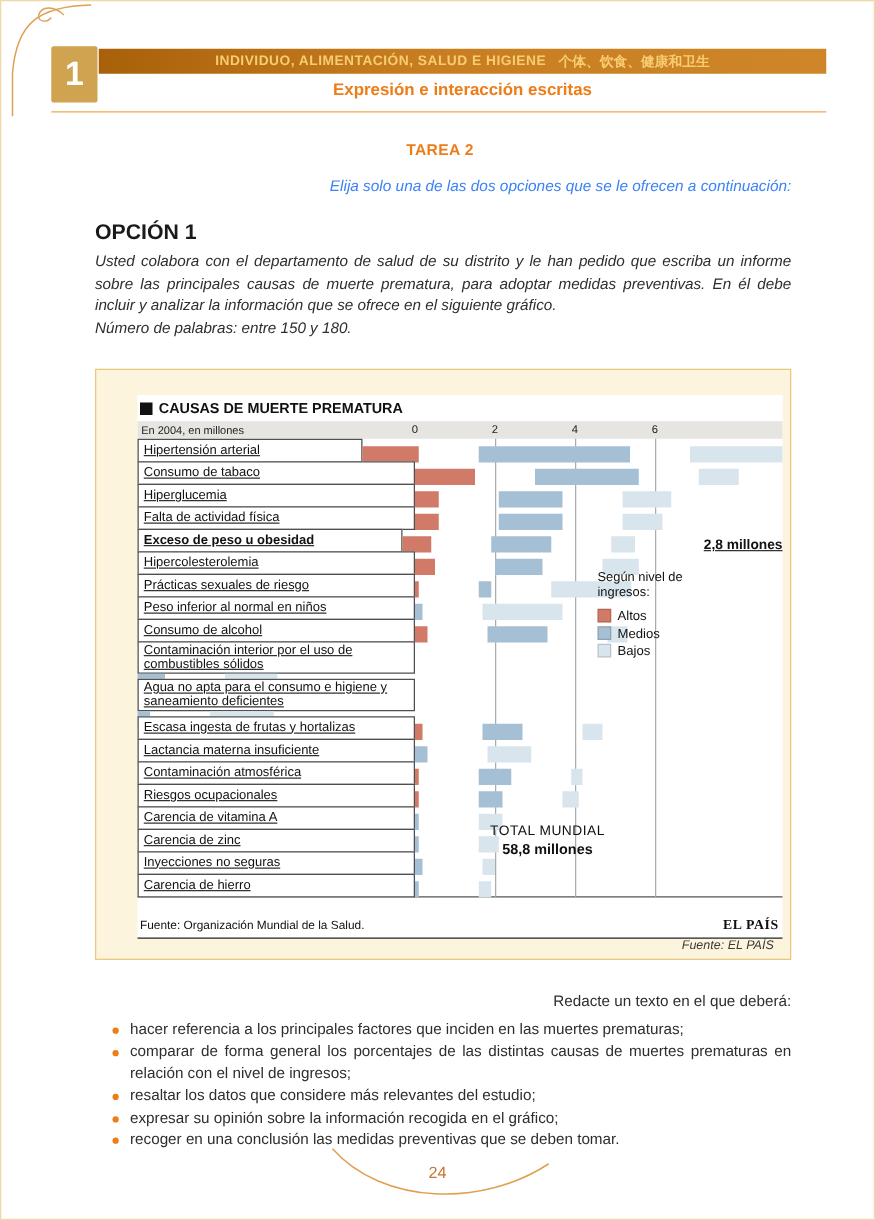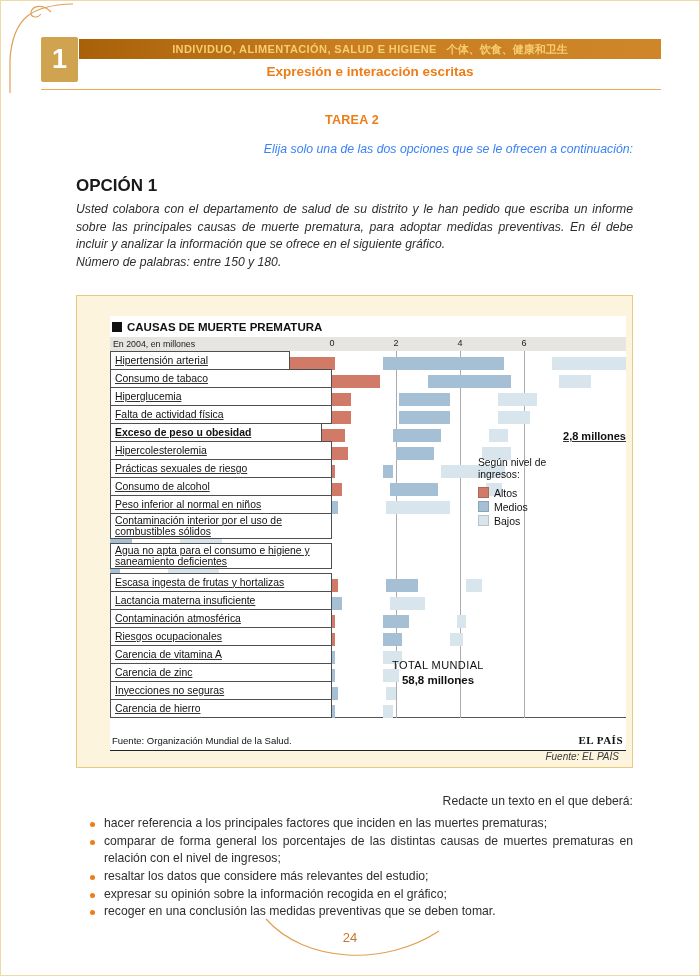--- a/index.html
+++ b/index.html
@@ -199,32 +199,32 @@
           </div>
           <div class="crow">
             <div class="clabel">Prácticas sexuales de riesgo</div>
             <div class="cbars">
               <div class="seg" style="width: 3.2px; background: rgb(208, 122, 103);"></div>
               <div class="seg" style="width: 9.6px; background: rgb(165, 192, 212);"></div>
               <div class="seg" style="width: 64px; background: rgb(217, 229, 237);"></div>
             </div>
           </div>
           <div class="crow">
+            <div class="clabel">Peso inferior al normal en niños</div>
+            <div class="cbars">
+              <div class="seg" style="width: 6.4px; background: rgb(165, 192, 212);"></div>
+              <div class="seg" style="width: 64px; background: rgb(217, 229, 237);"></div>
+            </div>
+          </div>
+          <div class="crow">
             <div class="clabel">Consumo de alcohol</div>
             <div class="cbars">
               <div class="seg" style="width: 9.6px; background: rgb(208, 122, 103);"></div>
               <div class="seg" style="width: 48px; background: rgb(165, 192, 212);"></div>
               <div class="seg" style="width: 16px; background: rgb(217, 229, 237);"></div>
-            </div>
-          </div>
-          <div class="crow">
-            <div class="clabel">Peso inferior al normal en niños</div>
-            <div class="cbars">
-              <div class="seg" style="width: 6.4px; background: rgb(165, 192, 212);"></div>
-              <div class="seg" style="width: 64px; background: rgb(217, 229, 237);"></div>
             </div>
           </div>
           <div class="crow two">
             <div class="clabel">Contaminación interior por el uso de combustibles sólidos</div>
             <div class="cbars">
               <div class="seg" style="width: 22.4px; background: rgb(165, 192, 212);"></div>
               <div class="seg" style="width: 41.6px; background: rgb(217, 229, 237);"></div>
             </div>
           </div>
           <div class="crow two">

